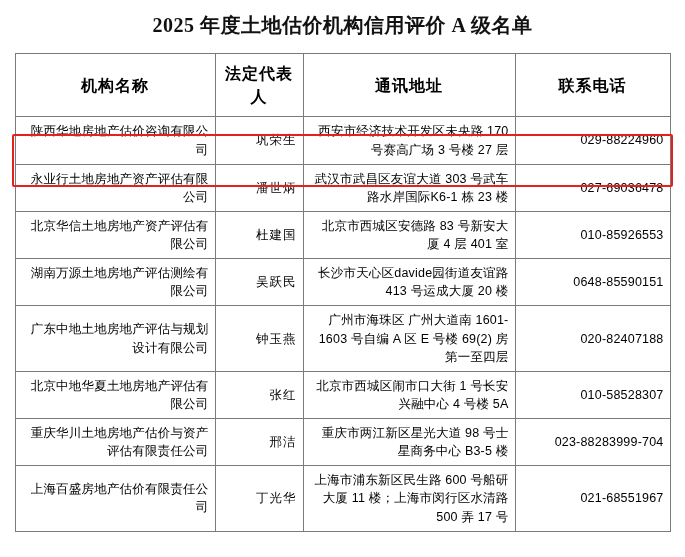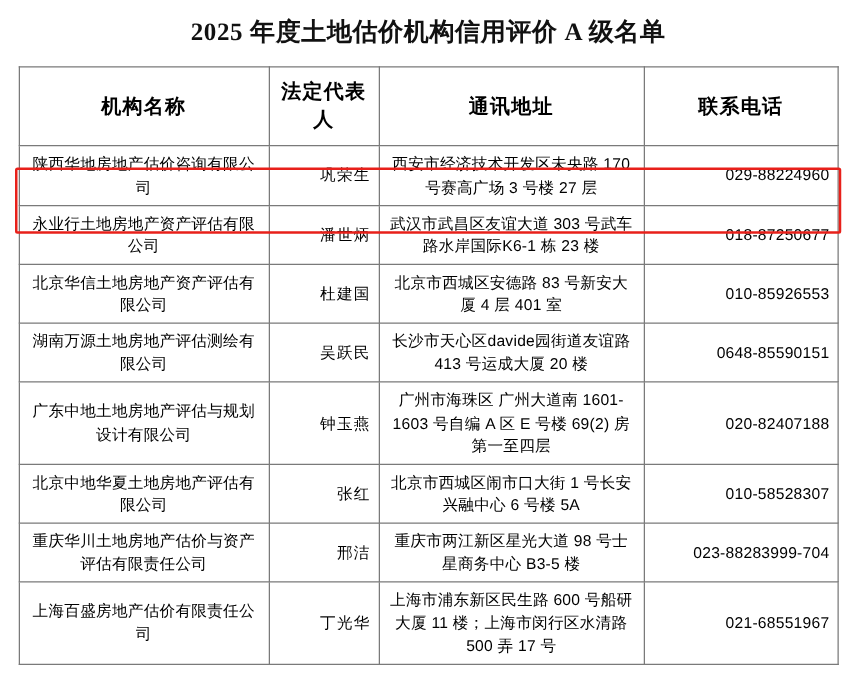--- a/index.html
+++ b/index.html
@@ -51,29 +51,29 @@
     font-size: 16px;
     padding: 8px 4px;
     letter-spacing: 1px;
   }
   col.c-name   { width: 200px; }
   col.c-rep    { width: 88px; }
   col.c-addr   { width: 212px; }
   col.c-phone  { width: 155px; }
 
   td.cell-name {
-    text-align: center;
+    text-align: right;
     letter-spacing: 0.2px;
   }
   td.cell-rep {
     text-align: right;
     letter-spacing: 1px;
   }
   td.cell-addr {
-    text-align: center;
+    text-align: right;
     letter-spacing: 0.2px;
   }
   td.cell-phone {
     text-align: right;
     letter-spacing: 0.2px;
   }
   
   .highlight-box {
     position: absolute;
     border: 2px solid #e8201a;
@@ -107,21 +107,21 @@
       <tr>
         <td class="cell-name">陕西华地房地产估价咨询有限公司</td>
         <td class="cell-rep">巩荣生</td>
         <td class="cell-addr">西安市经济技术开发区未央路 170 号赛高广场 3 号楼 27 层</td>
         <td class="cell-phone">029-88224960</td>
       </tr>
       <tr>
         <td class="cell-name">永业行土地房地产资产评估有限公司</td>
         <td class="cell-rep">潘世炳</td>
         <td class="cell-addr">武汉市武昌区友谊大道 303 号武车路水岸国际K6-1 栋 23 楼</td>
-        <td class="cell-phone">018-87250677</td>
+        <td class="cell-phone">027-69036478</td>
       </tr>
       <tr>
         <td class="cell-name">北京华信土地房地产资产评估有限公司</td>
         <td class="cell-rep">杜建国</td>
         <td class="cell-addr">北京市西城区安德路 83 号新安大厦 4 层 401 室</td>
         <td class="cell-phone">010-85926553</td>
       </tr>
       <tr>
         <td class="cell-name">湖南万源土地房地产评估测绘有限公司</td>
         <td class="cell-rep">吴跃民</td>
@@ -130,21 +130,21 @@
       </tr>
       <tr>
         <td class="cell-name">广东中地土地房地产评估与规划设计有限公司</td>
         <td class="cell-rep">钟玉燕</td>
         <td class="cell-addr">广州市海珠区 广州大道南 1601-1603 号自编 A 区 E 号楼 69(2) 房第一至四层</td>
         <td class="cell-phone">020-82407188</td>
       </tr>
       <tr>
         <td class="cell-name">北京中地华夏土地房地产评估有限公司</td>
         <td class="cell-rep">张红</td>
-        <td class="cell-addr">北京市西城区闹市口大街 1 号长安兴融中心 6 号楼 5A</td>
+        <td class="cell-addr">北京市西城区闹市口大街 1 号长安兴融中心 4 号楼 5A</td>
         <td class="cell-phone">010-58528307</td>
       </tr>
       <tr>
         <td class="cell-name">重庆华川土地房地产估价与资产评估有限责任公司</td>
         <td class="cell-rep">邢洁</td>
         <td class="cell-addr">重庆市两江新区星光大道 98 号士星商务中心 B3-5 楼</td>
         <td class="cell-phone">023-88283999-704</td>
       </tr>
       <tr>
         <td class="cell-name">上海百盛房地产估价有限责任公司</td>

